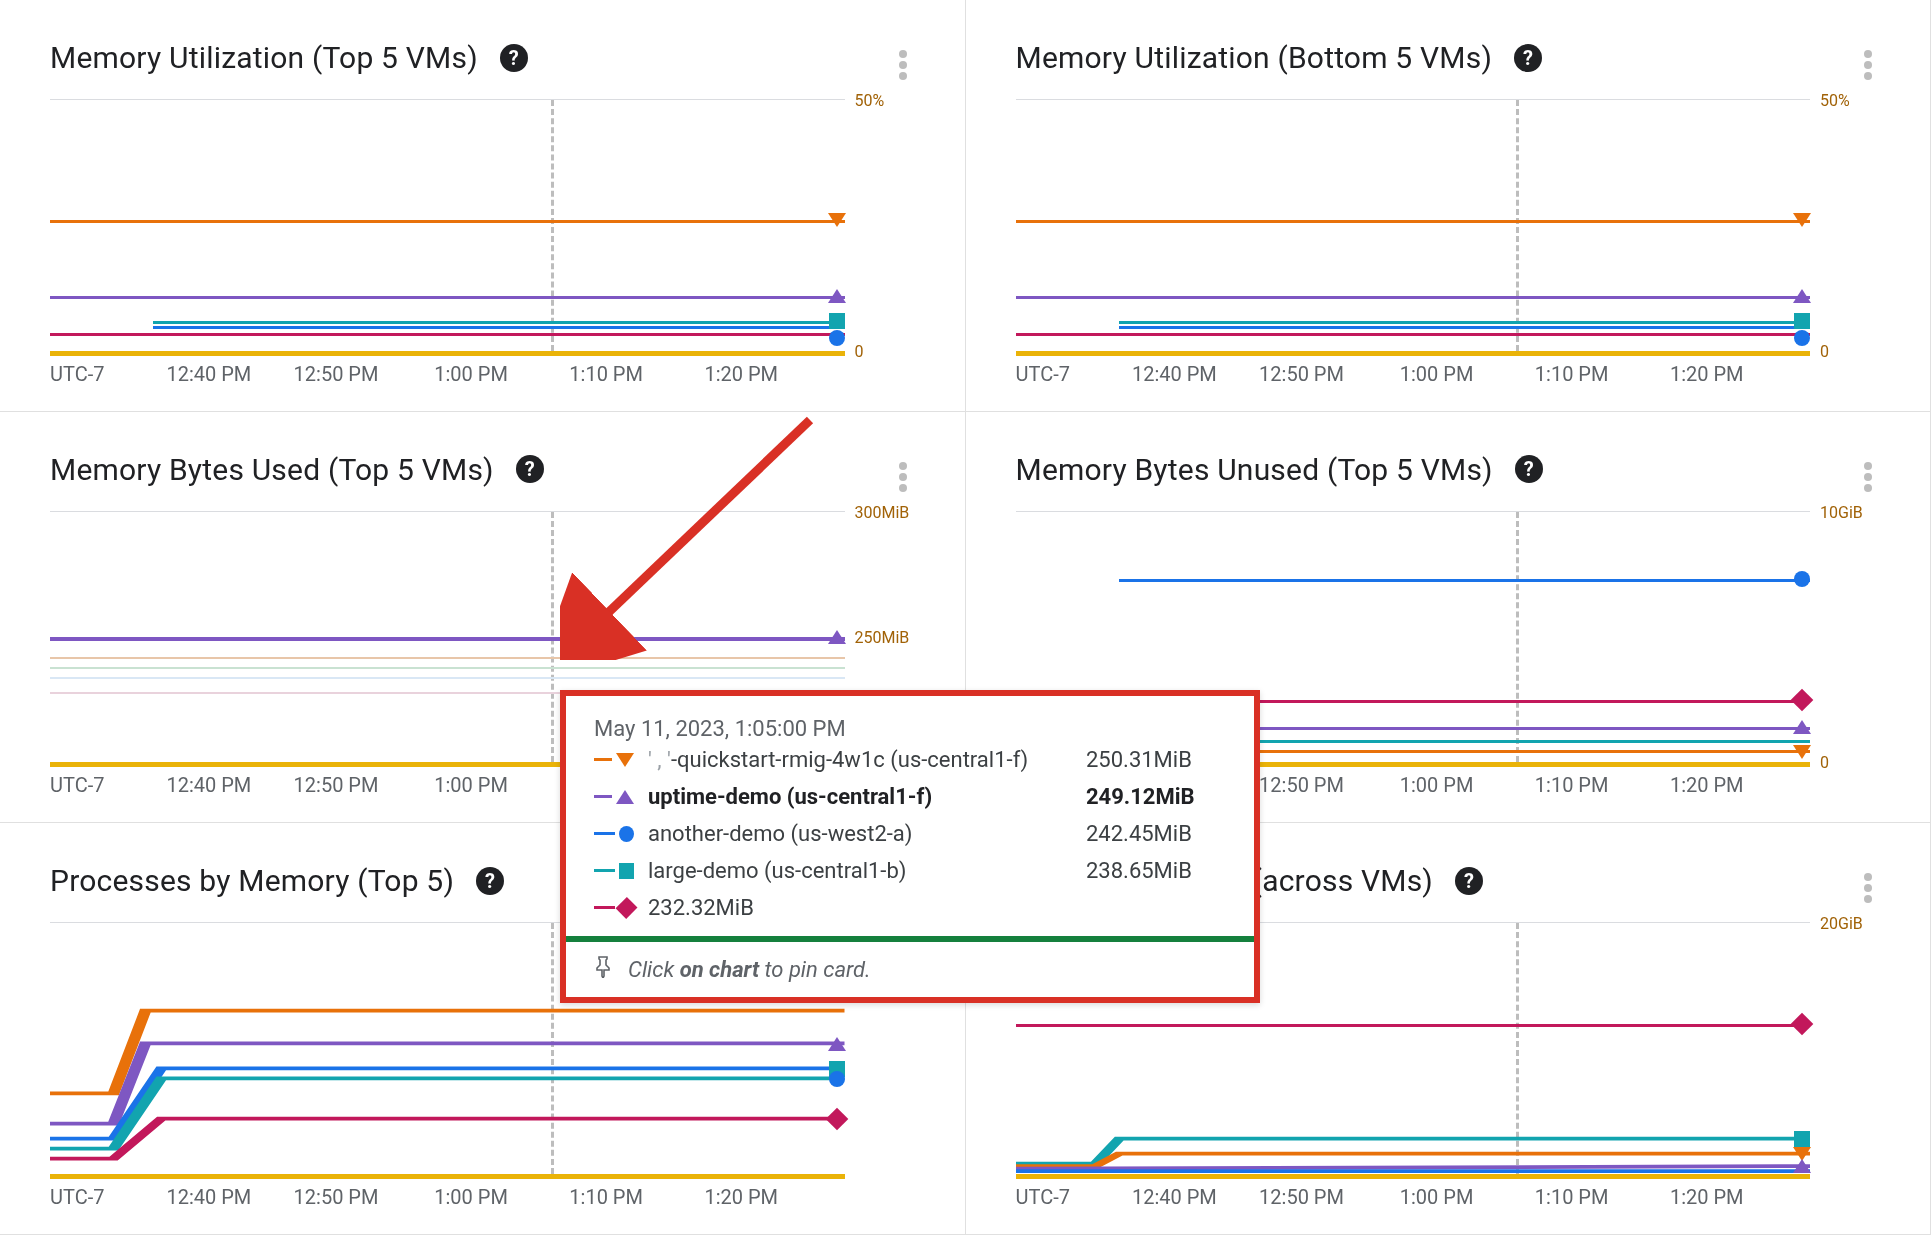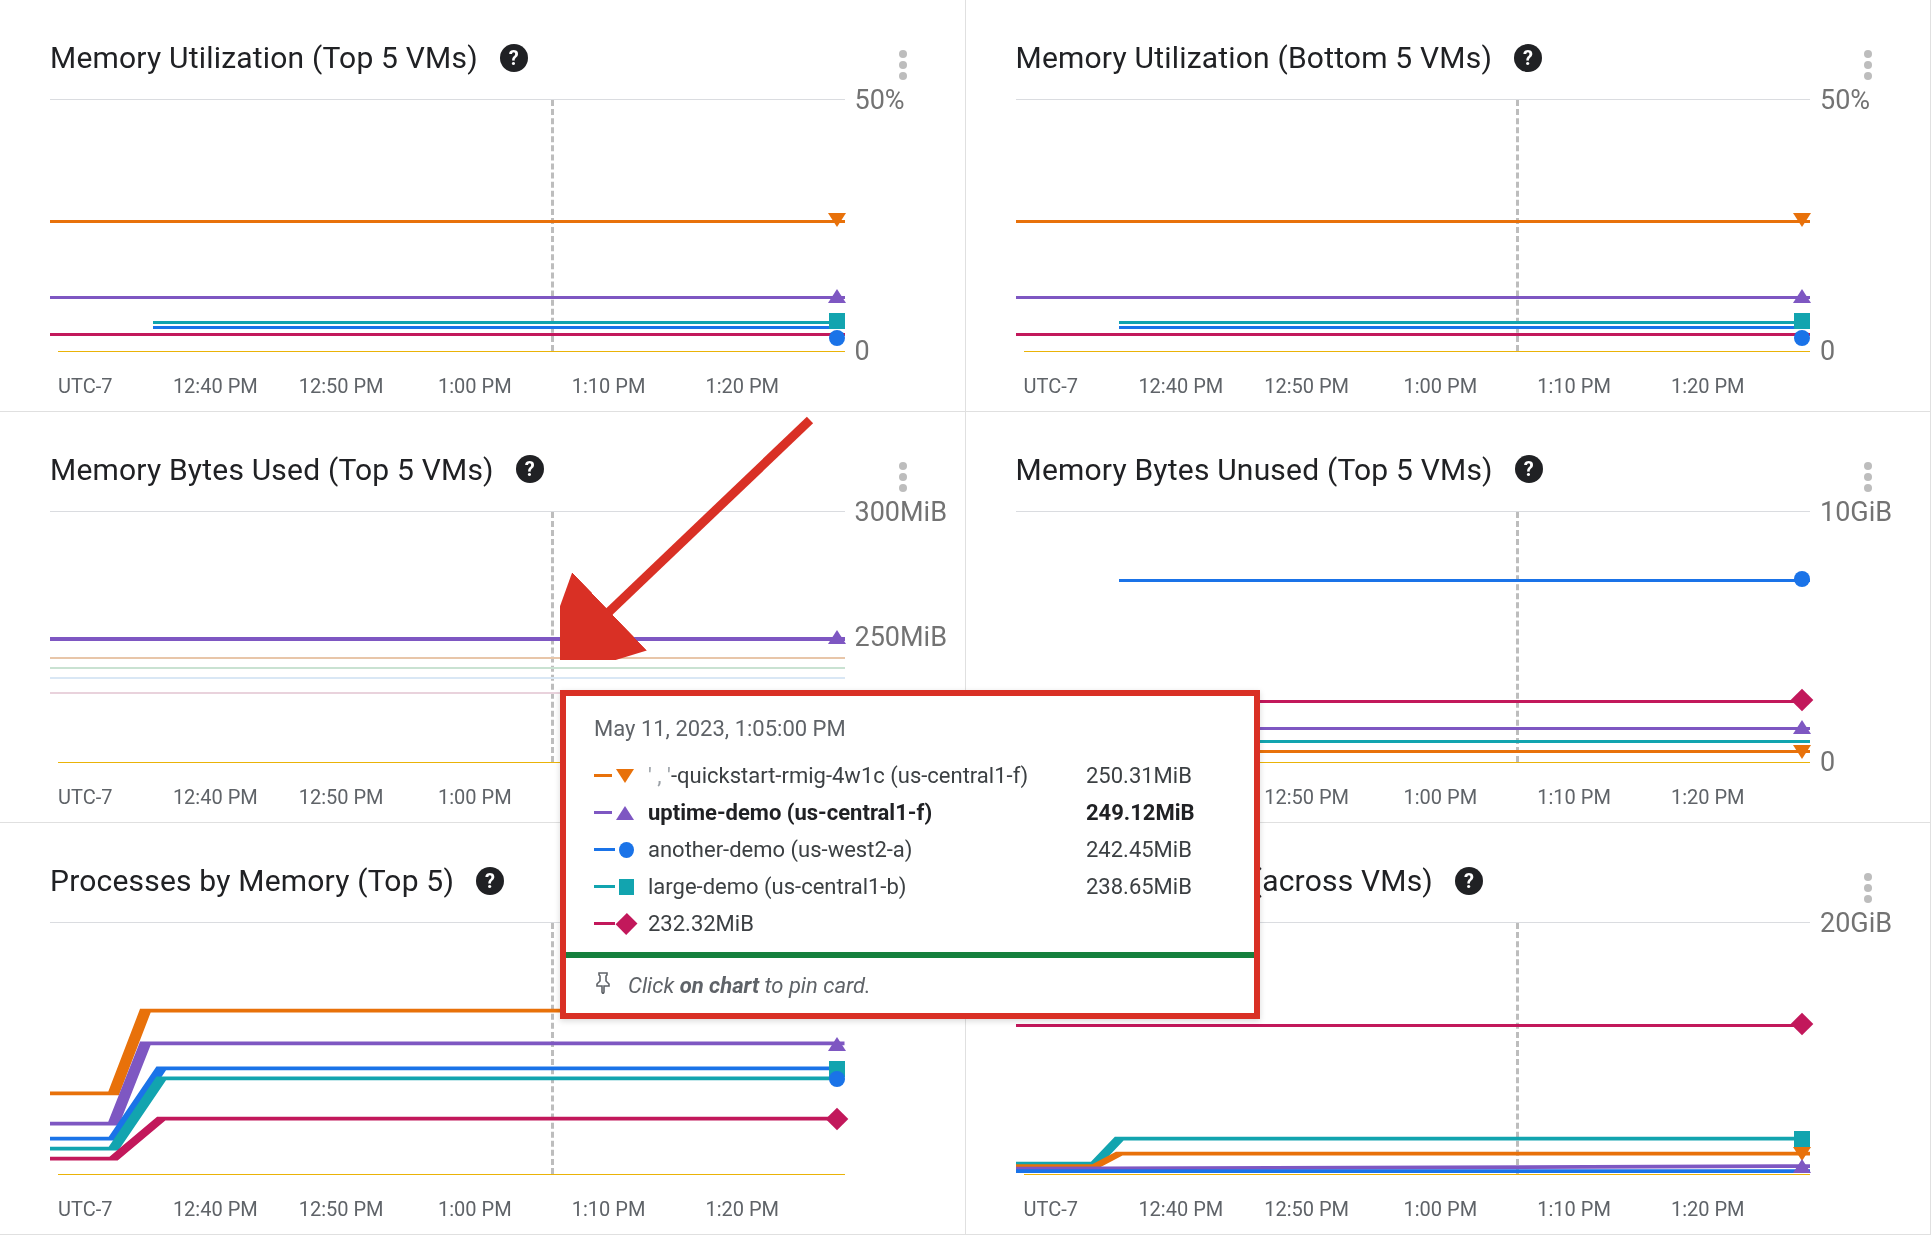--- a/index.html
+++ b/index.html
@@ -65,32 +65,31 @@
   .plot {
     position:absolute;
     left:0; top:0; right:70px; bottom:40px;
     border-top:1px solid #dadce0;
   }
   .y-tick {
     position:absolute;
     right:-70px;
     width:60px;
     text-align:left;
-    font-size:27px;
-    color:#737373;
+    font-size:16px;
+    color:#a16207;
     transform:translateY(-50%);
   }
   .x-axis {
     position:absolute;
     left:0;right:70px;bottom:0;height:40px;
-    border-top:1px solid #eab308;
+    border-top:5px solid #eab308;
     display:flex;
     align-items:flex-start;
-    padding-top:22px;
-    margin-left:8px;
+    padding-top:6px;
   }
   .x-tick {
     position:absolute;
     font-size:20px;
     color:#5f6368;
     transform:translateX(-50%);
     white-space:nowrap;
   }
   .x-tz {
     position:absolute;
@@ -127,21 +126,21 @@
   
   .tooltip {
     position:absolute;
     background:#fff;
     border:6px solid #d93025;
     box-shadow:0 2px 6px rgba(0,0,0,0.15);
     z-index:50;
     font-size:22px;
   }
   .tooltip-body { padding:20px 28px 10px 28px; }
-  .tooltip-ts { color:#5f6368; font-size:22px; margin-bottom:16px;}
+  .tooltip-ts { color:#5f6368; font-size:22px; }
   .tooltip-row {
     display:flex;align-items:center;gap:14px;
     padding:6px 0;
   }
   .tooltip-row .lbl { flex:1; color:#3c4043;}
   .tooltip-row .val { color:#3c4043; min-width:140px; text-align:left;}
   .tooltip-row.bold .lbl,.tooltip-row.bold .val{font-weight:700;color:#202124;}
   .legend-swatch { display:flex;align-items:center;gap:4px;width:40px;}
   .legend-line {width:22px;height:3px;}
   .tooltip-footer{

